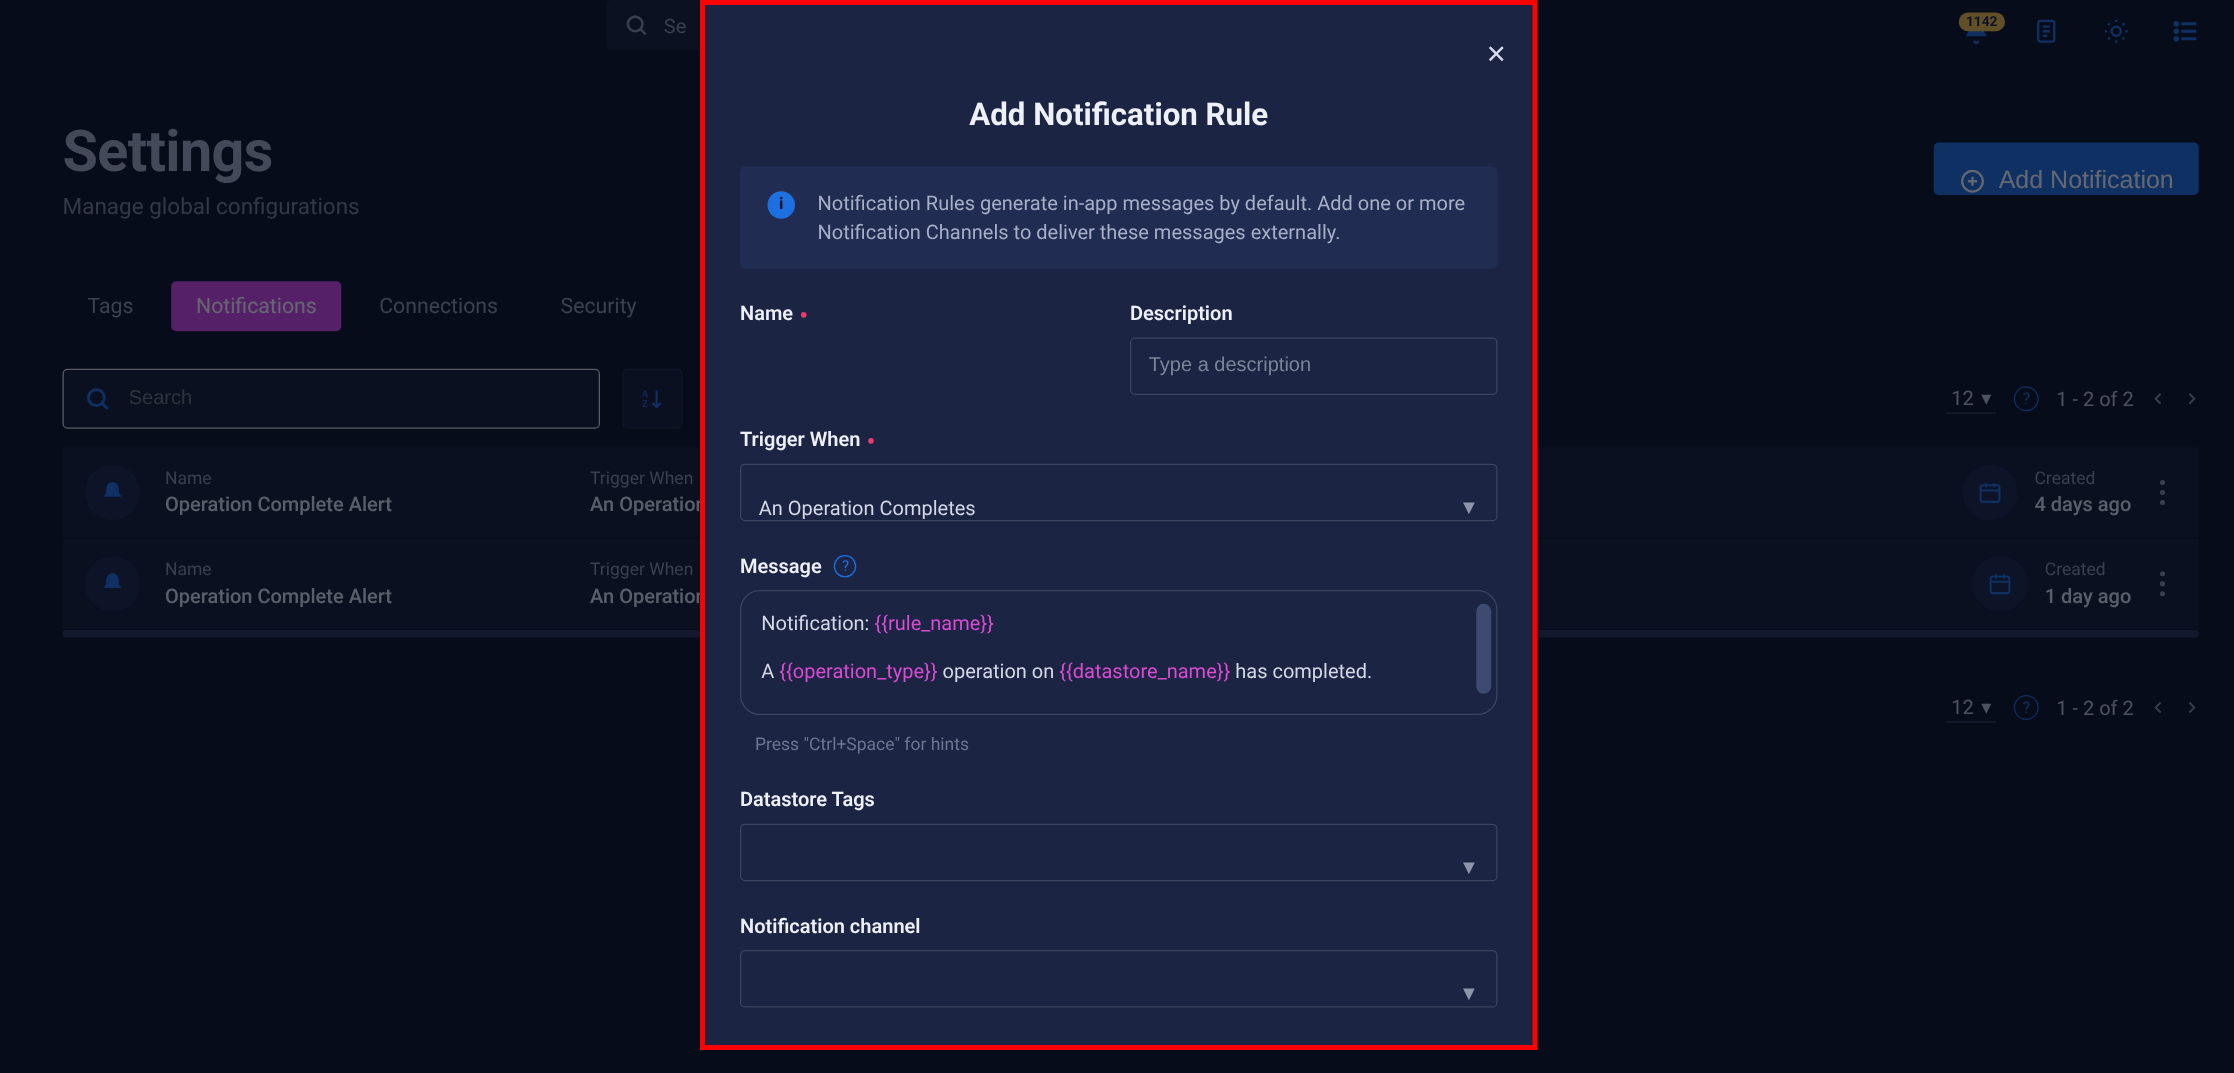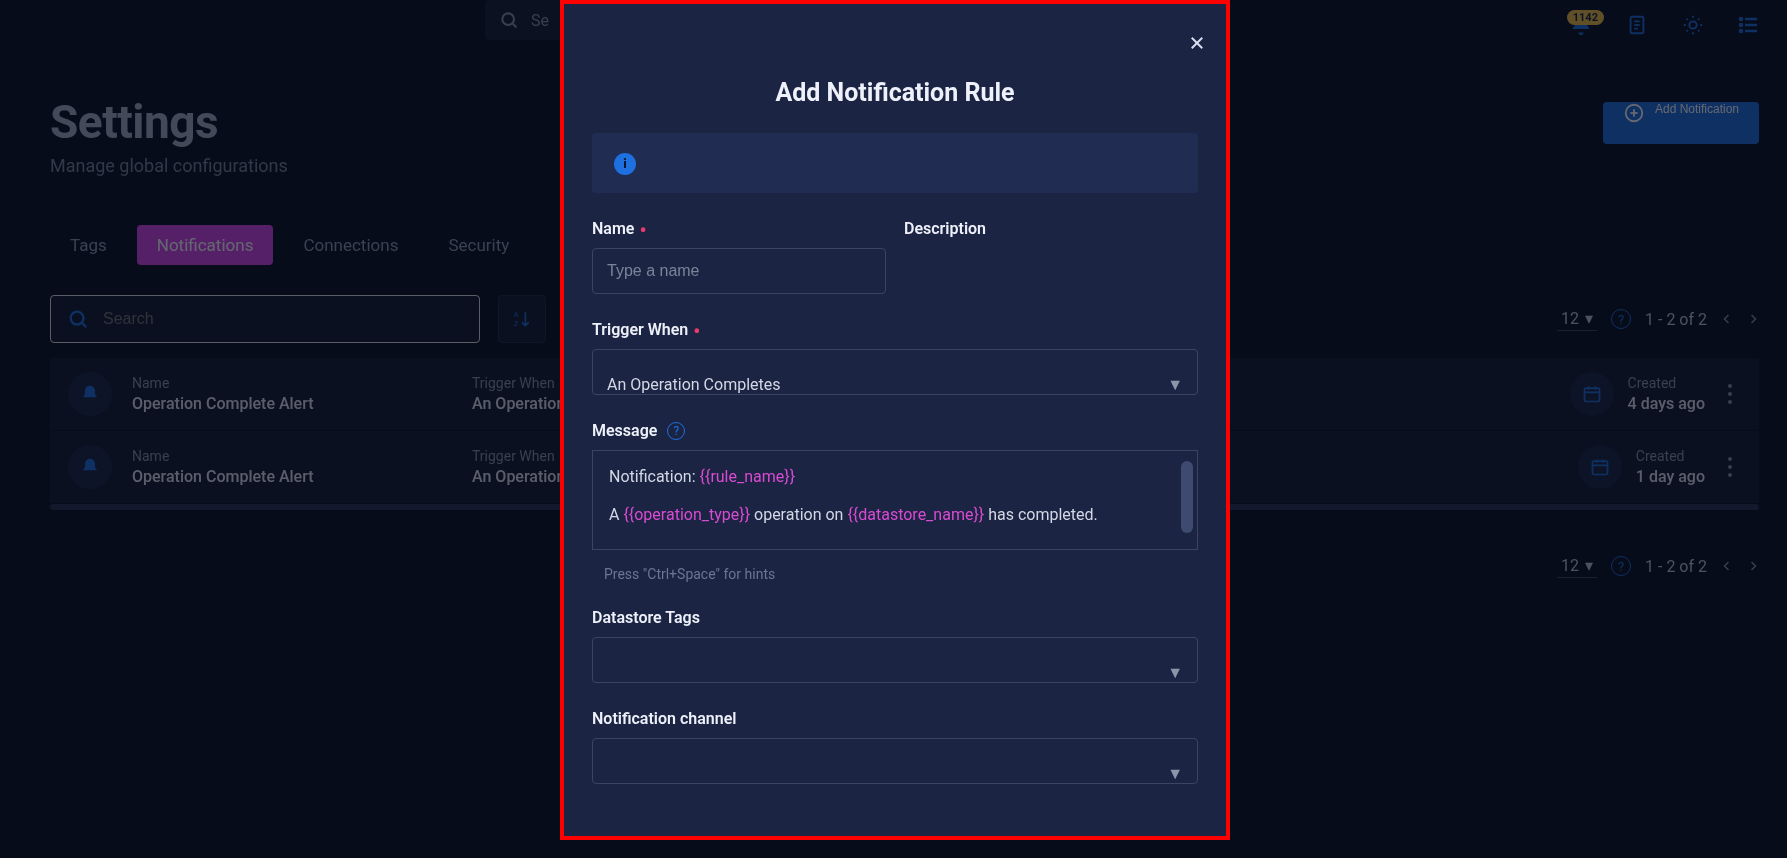--- a/index.html
+++ b/index.html
@@ -81,31 +81,31 @@
   }
   .page-sub {
     color: #7c8499;
     font-size: 18px;
     margin-top: 6px;
   }
 
   .add-btn {
     position: absolute;
     right: 28px;
-    top: 102px;
+    top: 114px;
     background: #1e6fe0;
     color: #fff;
     border: none;
     border-radius: 4px;
     height: 42px;
     padding: 0 20px;
-    font-size: 12px;
+    font-size: 20px;
     font-weight: 500;
     display: flex;
-    align-items: flex-start;
+    align-items: flex-end;
     gap: 10px;
     cursor: pointer;
   }
 
   
   .tabs {
     position: absolute;
     left: 50px;
     top: 225px;
     display: flex;
@@ -339,21 +339,21 @@
   .label-row .help {
     color:#1e6fe0;
     border:1.5px solid #1e6fe0;
     border-radius:50%;
     width:18px; height:18px;
     display:flex; align-items:center; justify-content:center;
     font-size:12px;
   }
   .msgbox {
     border:1px solid #3b4560;
-    border-radius:0;
+    border-radius:16px;
     padding:14px 16px;
     font-family: inherit;
     font-size:16px;
     line-height:1.5;
     color:#d3d8e6;
     height: 100px;
     position:relative;
     overflow:hidden;
   }
   .msgbox .tok { color:#d94bd2; }
@@ -584,29 +584,30 @@
   <button class="close">
     <svg width="18" height="18" viewBox="0 0 24 24" fill="none" stroke="#d9dff0" stroke-width="2.5">
         <line x1="5" y1="5" x2="19" y2="19"></line>
         <line x1="19" y1="5" x2="5" y2="19"></line>
       </svg>
   </button>
   <h2>Add Notification Rule</h2>
 
   <div class="info-banner">
     <div class="i">i</div>
+    <div>Notification Rules generate in-app messages by default. Add one or more Notification Channels to deliver these messages externally.</div>
   </div>
 
   <div class="form-row">
     <div class="field">
       <label class="req">Name</label>
-      <input type="text" placeholder="Type a name" style="">
     </div>
     <div class="field">
       <label>Description</label>
+      <input type="text" placeholder="Type a description" style="">
     </div>
   </div>
 
   <div class="form-row">
     <div class="field">
       <label class="req">Trigger When</label>
       <div class="selectlike">
         <span>An Operation Completes</span>
         <span class="chev">▼</span>
       </div>

